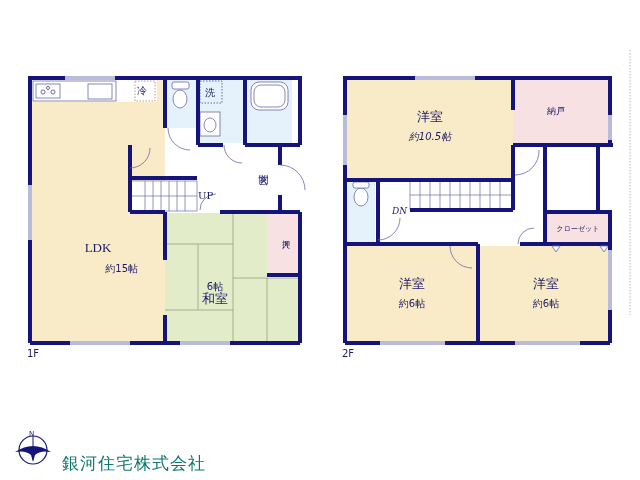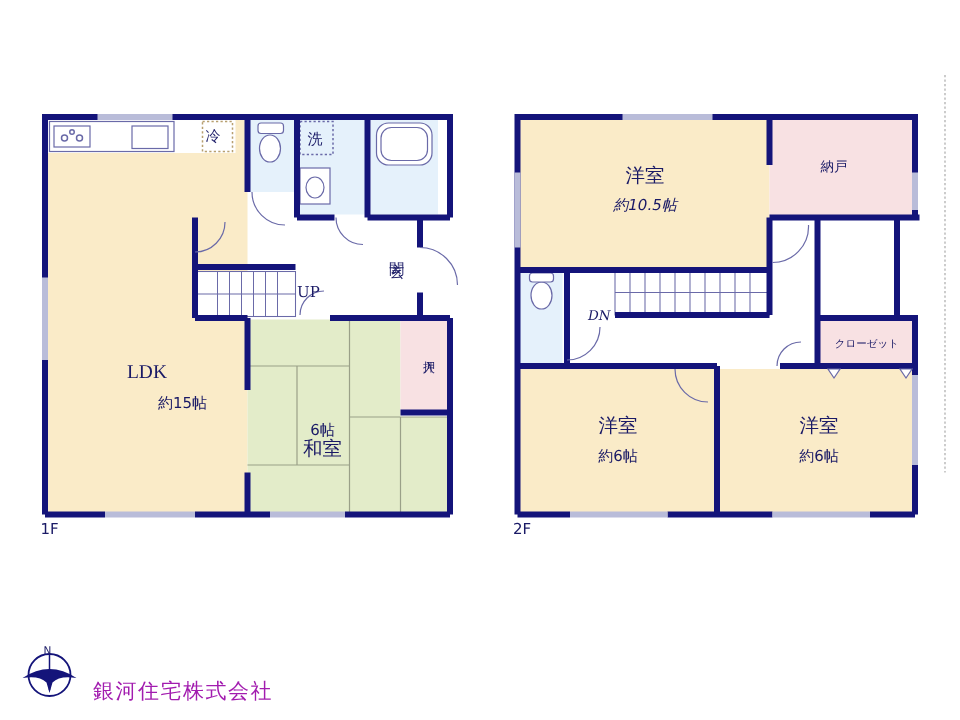--- a/index.html
+++ b/index.html
@@ -4,21 +4,21 @@
 <style>
   html,body{margin:0;padding:0;background:#fff;}
   body{width:640px;height:480px;position:relative;overflow:hidden;font-family:"DejaVu Sans","Liberation Sans",sans-serif;}
   svg{position:absolute;left:0;top:0;}
   .lbl{position:absolute;color:#1a1a66;text-align:center;white-space:nowrap;}
   .big{font-size:13px;font-family:Liberation Serif, serif;}
   .small{font-size:10px;}
   .tiny{font-size:7px;}
   .floor{position:absolute;font-size:10px;color:#1a1a66;}
   .vert{writing-mode:vertical-rl;font-size:8px;color:#1a1a66;position:absolute;}
-  .logo-text{position:absolute;left:62px;top:452px;font-size:14px;color:#a21caf;letter-spacing:1px;}
+  .logo-text{position:absolute;left:62px;top:452px;font-size:17px;color:#0f766e;letter-spacing:1px;}
 </style>
 </head>
 <body>
 
 <svg width="640" height="480">
 
   <rect x="30" y="80" width="135" height="263" fill="#faebc8"></rect>
   <rect x="32" y="80" width="125" height="22" fill="#ffffff"></rect>
   <rect x="165" y="80" width="32" height="48" fill="#e5f1fb"></rect>
   <rect x="198" y="80" width="47" height="63" fill="#e5f1fb"></rect>

